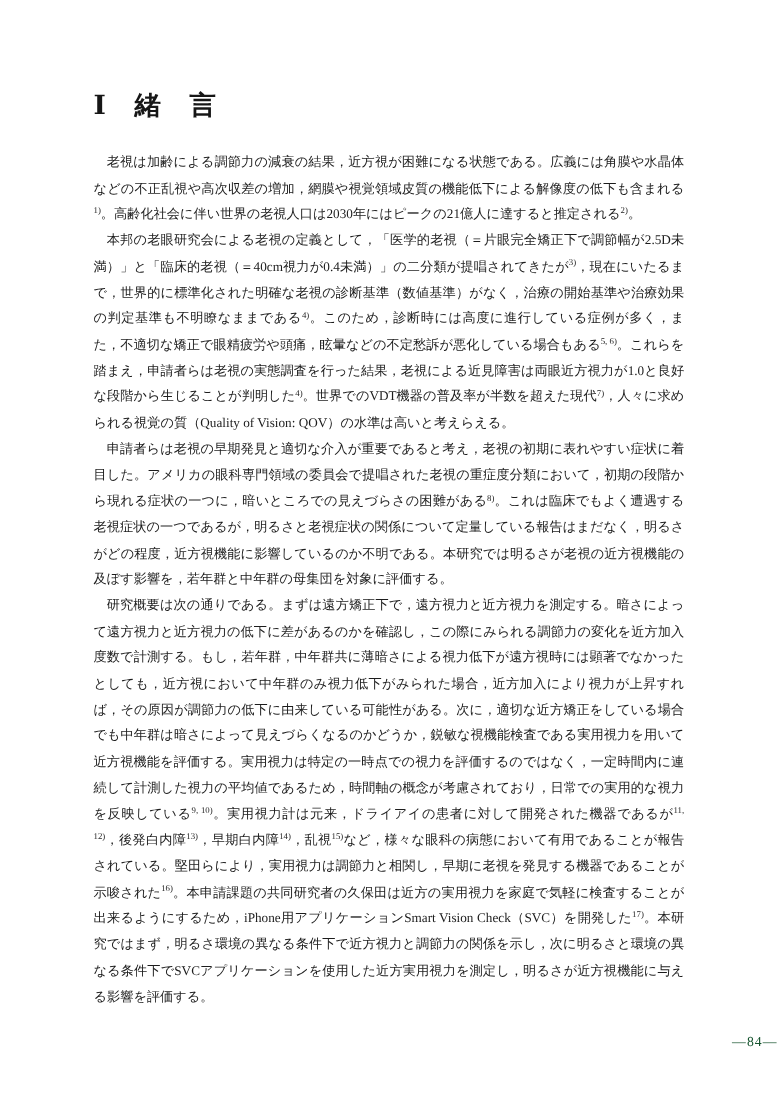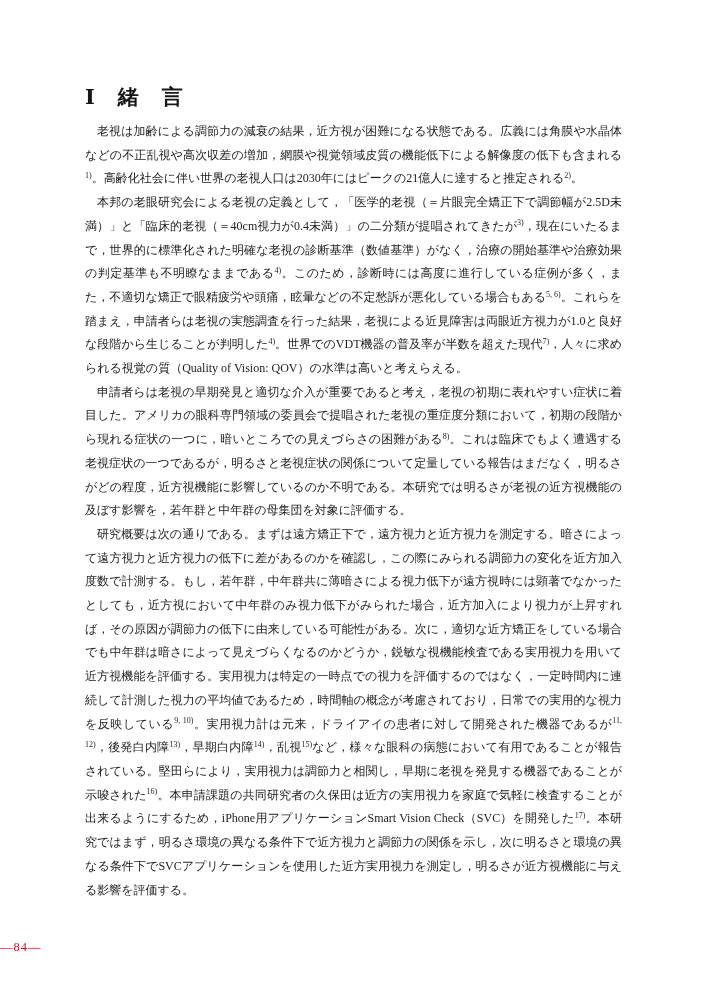--- a/index.html
+++ b/index.html
@@ -14,28 +14,28 @@
     margin: 0 auto;
     background: #ffffff;
     overflow: hidden;
     font-family: "Liberation Serif", "DejaVu Serif", serif;
     color: #1c1c1c;
     box-sizing: border-box;
     padding: 86px 85px 0 85px;
   }
   .heading {
     margin: 0;
-    font-size: 21px;
+    font-size: 24px;
     font-weight: bold;
     line-height: 22px;
     letter-spacing: 1px;
     color: #161616;
   }
   .doc-body {
-    margin-top: 12px;
+    margin-top: 28px;
     width: 537px;
     font-size: 12px;
     line-height: 23.7px;
     text-align: justify;
   }
   .para {
     margin: 0;
     text-indent: 1em;
   }
   .para sup {
@@ -44,23 +44,23 @@
     vertical-align: baseline;
     position: relative;
     top: -0.55em;
     letter-spacing: 0;
   }
   .page-number {
     position: absolute;
     left: 0;
     right: 0;
     top: 940px;
-    text-align: left;
+    text-align: right;
     font-size: 12.5px;
-    color: #b91c1c;
+    color: #14532d;
     letter-spacing: 1px;
   }
 </style>
 </head>
 <body>
 
 <div class="page">
   <h1 class="heading">Ⅰ　緒　言</h1>
 
   <div class="doc-body">

